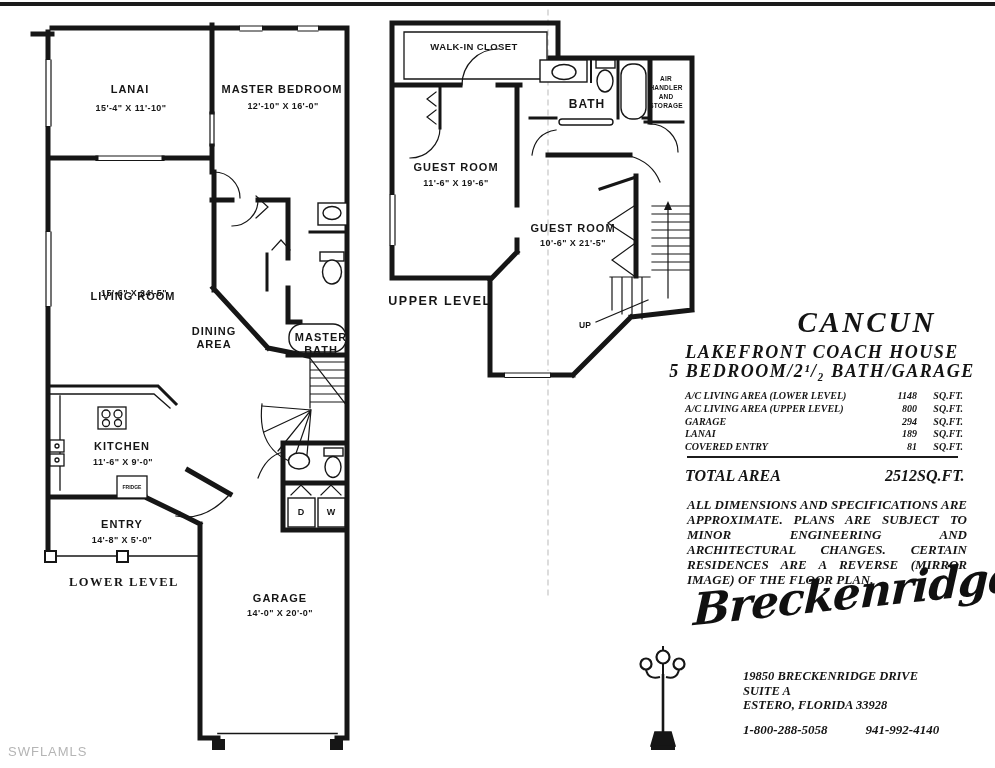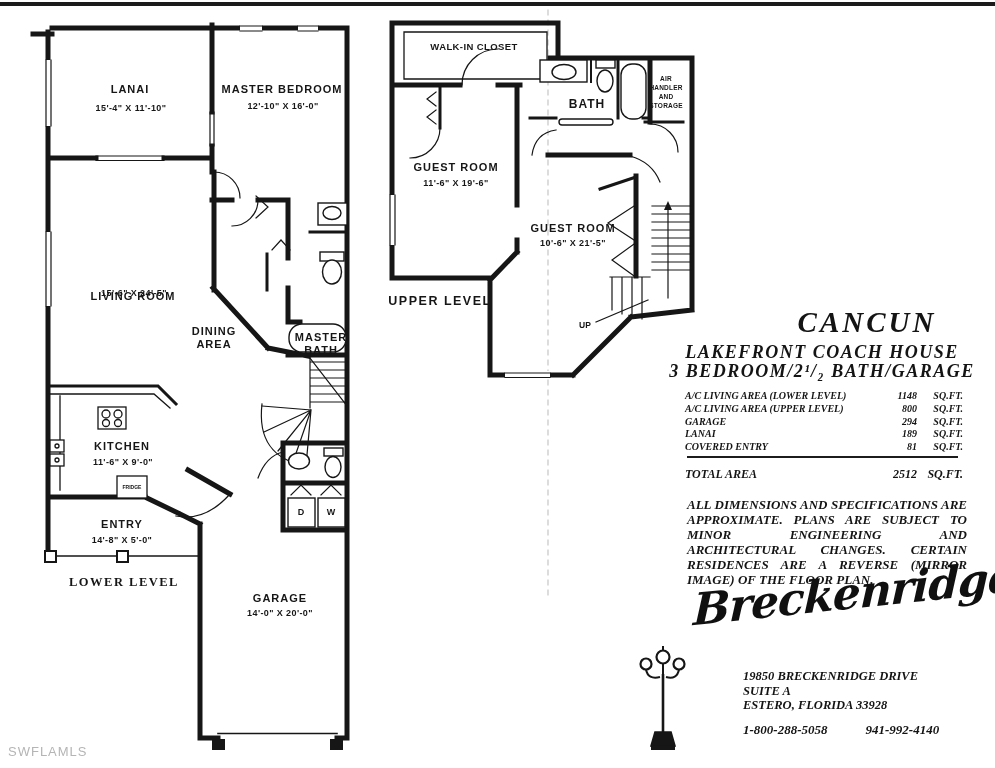--- a/index.html
+++ b/index.html
@@ -22,21 +22,21 @@
   
   .ser{font-family:"Liberation Serif", serif;font-style:italic;color:#141414;}
   .plan-title{font-size:29px;font-weight:600;letter-spacing:3px;}
   .plan-sub{font-size:18px;font-weight:600;letter-spacing:1.5px;}
   .areas{left:685px;top:390px;width:278px;font-size:10px;font-weight:700;line-height:12.8px;}
   .arow{display:flex;}
   .arow .lbl{flex:1;text-align:left;}
   .arow .val{width:36px;text-align:right;}
   .arow .unit{width:46px;text-align:right;}
   .rule{left:687px;top:456px;width:271px;border-top:2.2px solid #1c1c1c;}
-  .totalrow{left:685px;top:467px;width:278px;font-size:12px;font-weight:700;}
+  .totalrow{left:685px;top:467px;width:278px;font-size:16px;font-weight:700;}
   .discl{left:687px;top:497px;width:280px;font-size:13px;font-weight:700;line-height:15px;text-align:justify;}
   .script-logo{
     left:692px;top:570px;width:272px;height:80px;
     font-family:"DejaVu Serif", serif;font-style:italic;font-weight:bold;
     font-size:44px;transform:rotate(-6deg) skewX(-8deg);
     letter-spacing:-1px;text-align:center;color:#101010;
   }
   .addr{left:743px;top:669px;font-size:12.5px;font-weight:700;line-height:14.5px;font-style:italic;}
   .phones{left:743px;top:722px;font-size:13px;font-weight:700;display:flex;gap:38px;}
   .watermark{left:8px;top:744px;font-size:13px;letter-spacing:1px;color:#b5b5b5;}
@@ -223,21 +223,21 @@
 </div>
 <div class="abs ctr room" style="left:456px;top:167px;">GUEST ROOM</div>
 <div class="abs ctr dims" style="left:456px;top:183px;">11'-6" X 19'-6"</div>
 <div class="abs ctr room" style="left:573px;top:228px;">GUEST ROOM</div>
 <div class="abs ctr dims" style="left:573px;top:243px;">10'-6" X 21'-5"</div>
 <div class="abs ctr lvl" style="left:440px;top:301px;">UPPER LEVEL</div>
 <div class="abs ctr up" style="left:585px;top:325px;">UP</div>
 
 <div class="abs ctr ser plan-title" style="left:837px;top:322px;margin-left:30px;">CANCUN</div>
 <div class="abs ctr ser plan-sub" style="left:822px;top:352px;">LAKEFRONT COACH HOUSE</div>
-<div class="abs ctr ser plan-sub" style="left:822px;top:371px;">3 BEDROOM/2¹/₂ BATH/GARAGE</div>
+<div class="abs ctr ser plan-sub" style="left:822px;top:371px;">5 BEDROOM/2¹/₂ BATH/GARAGE</div>
 
 <div class="abs ser areas">
   <div class="arow">
     <span class="lbl">A/C LIVING AREA  (LOWER LEVEL)</span>
     <span class="val">1148</span>
     <span class="unit">SQ.FT.</span>
   </div>
   <div class="arow">
     <span class="lbl">A/C LIVING AREA (UPPER LEVEL)</span>
     <span class="val">800</span>

